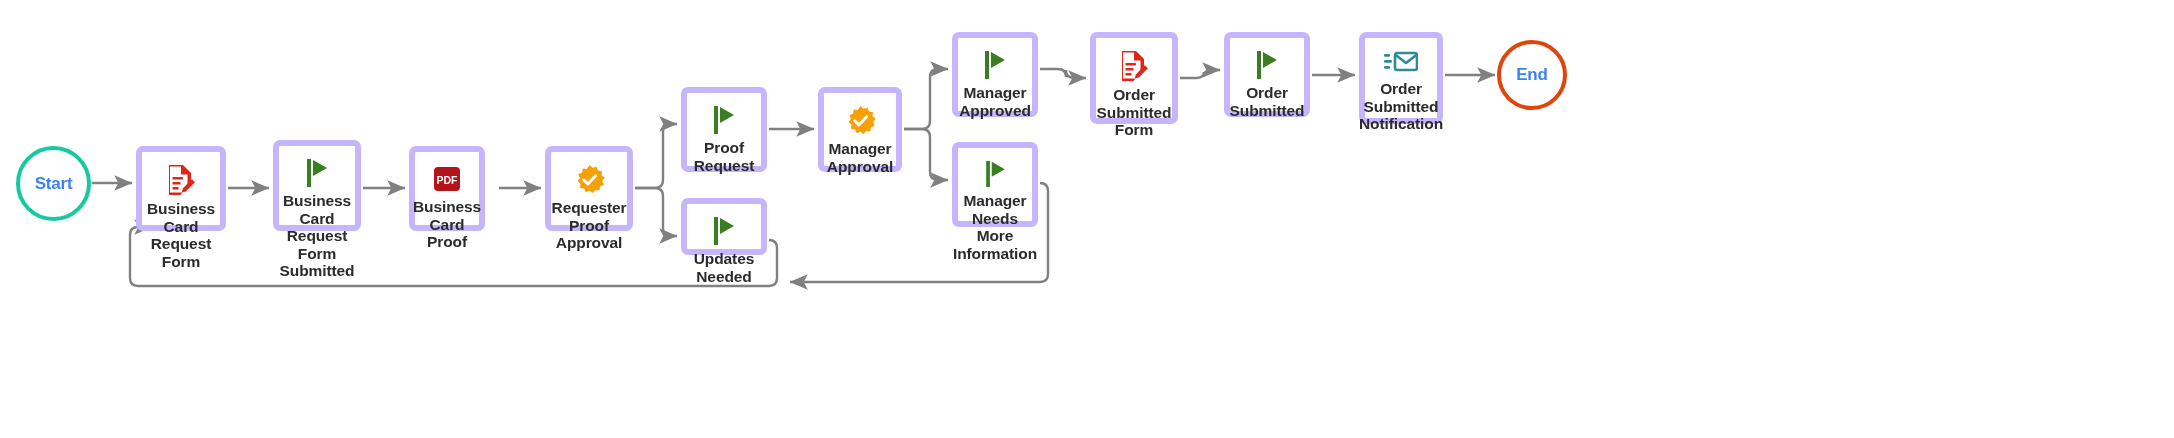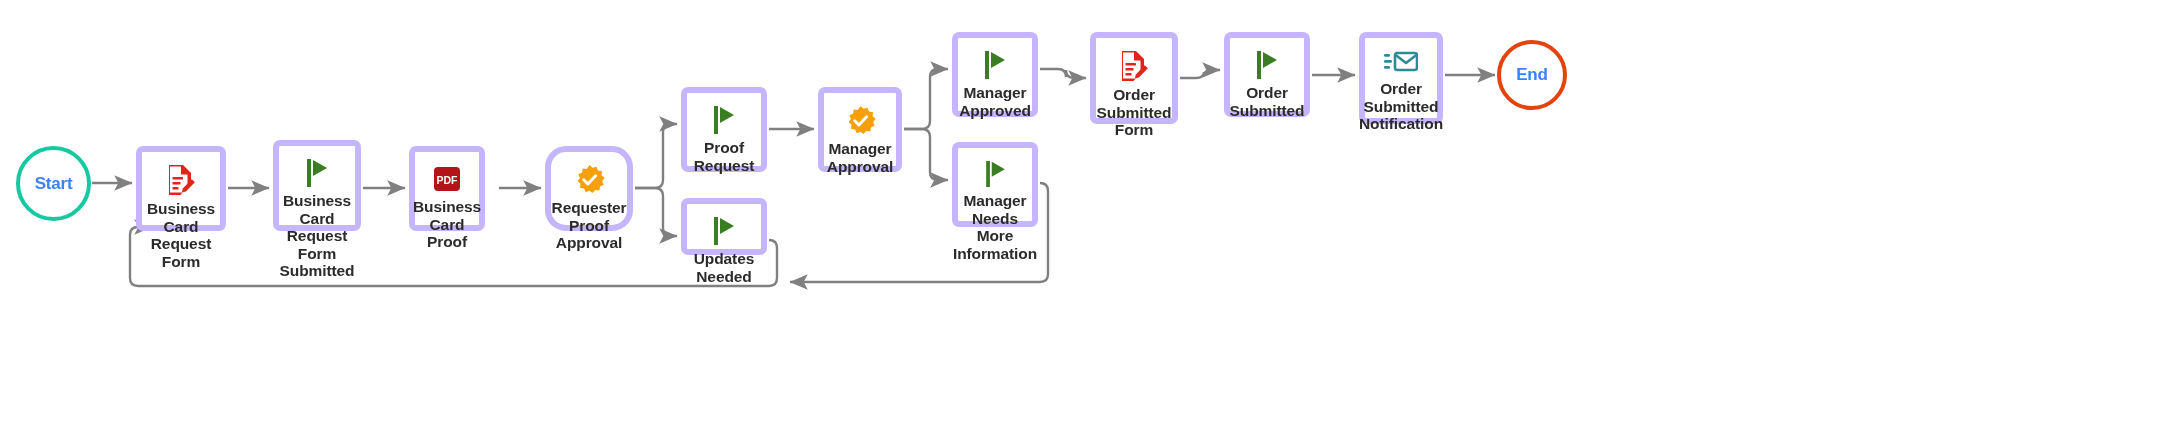--- a/index.html
+++ b/index.html
@@ -155,21 +155,21 @@
     <span class="icon">
       <svg width="30" height="30" viewBox="0 0 30 30" xmlns="http://www.w3.org/2000/svg">
         <rect x="2" y="3" width="26" height="24" rx="4" fill="#B3141A"></rect>
         <text x="15" y="20" text-anchor="middle" font-family="'Liberation Sans', sans-serif" font-size="10.5" font-weight="bold" fill="#ffffff">PDF</text>
       </svg>
     </span>
     <span class="label">Business Card
 Proof</span>
   </div>
 
-  <div class="node" style="left:545px; top:146px; width:88px; height:85px;border-radius:21px;">
+  <div class="node" style="left:545px; top:146px; width:88px; height:85px;">
     <span class="icon">
       <svg width="31" height="31" viewBox="0 0 32 32" xmlns="http://www.w3.org/2000/svg">
         <path fill="#F5A006" d="M16 1 l3.1 2.9 4.1-1 1.6 3.9 4.2 0.6 -0.6 4.2 3.3 2.7 -2.6 3.3 1.6 3.9 -3.9 1.7 -0.6 4.2 -4.2-0.6 -2.9 3.1 -3.1-2.4 -3.9 1.6 -1.7-3.9 -4.2-0.6 0.6-4.2 -3.1-2.9 2.4-3.1 -1.6-3.9 3.9-1.7 0.6-4.2 4.2 0.6 z"></path>
         <path d="M10 16.3 L14.3 20.6 L22.3 12.2" stroke="#ffffff" stroke-width="3.1" fill="none" stroke-linecap="round" stroke-linejoin="round"></path>
       </svg>
     </span>
     <span class="label">Requester
 Proof Approval</span>
   </div>
 

